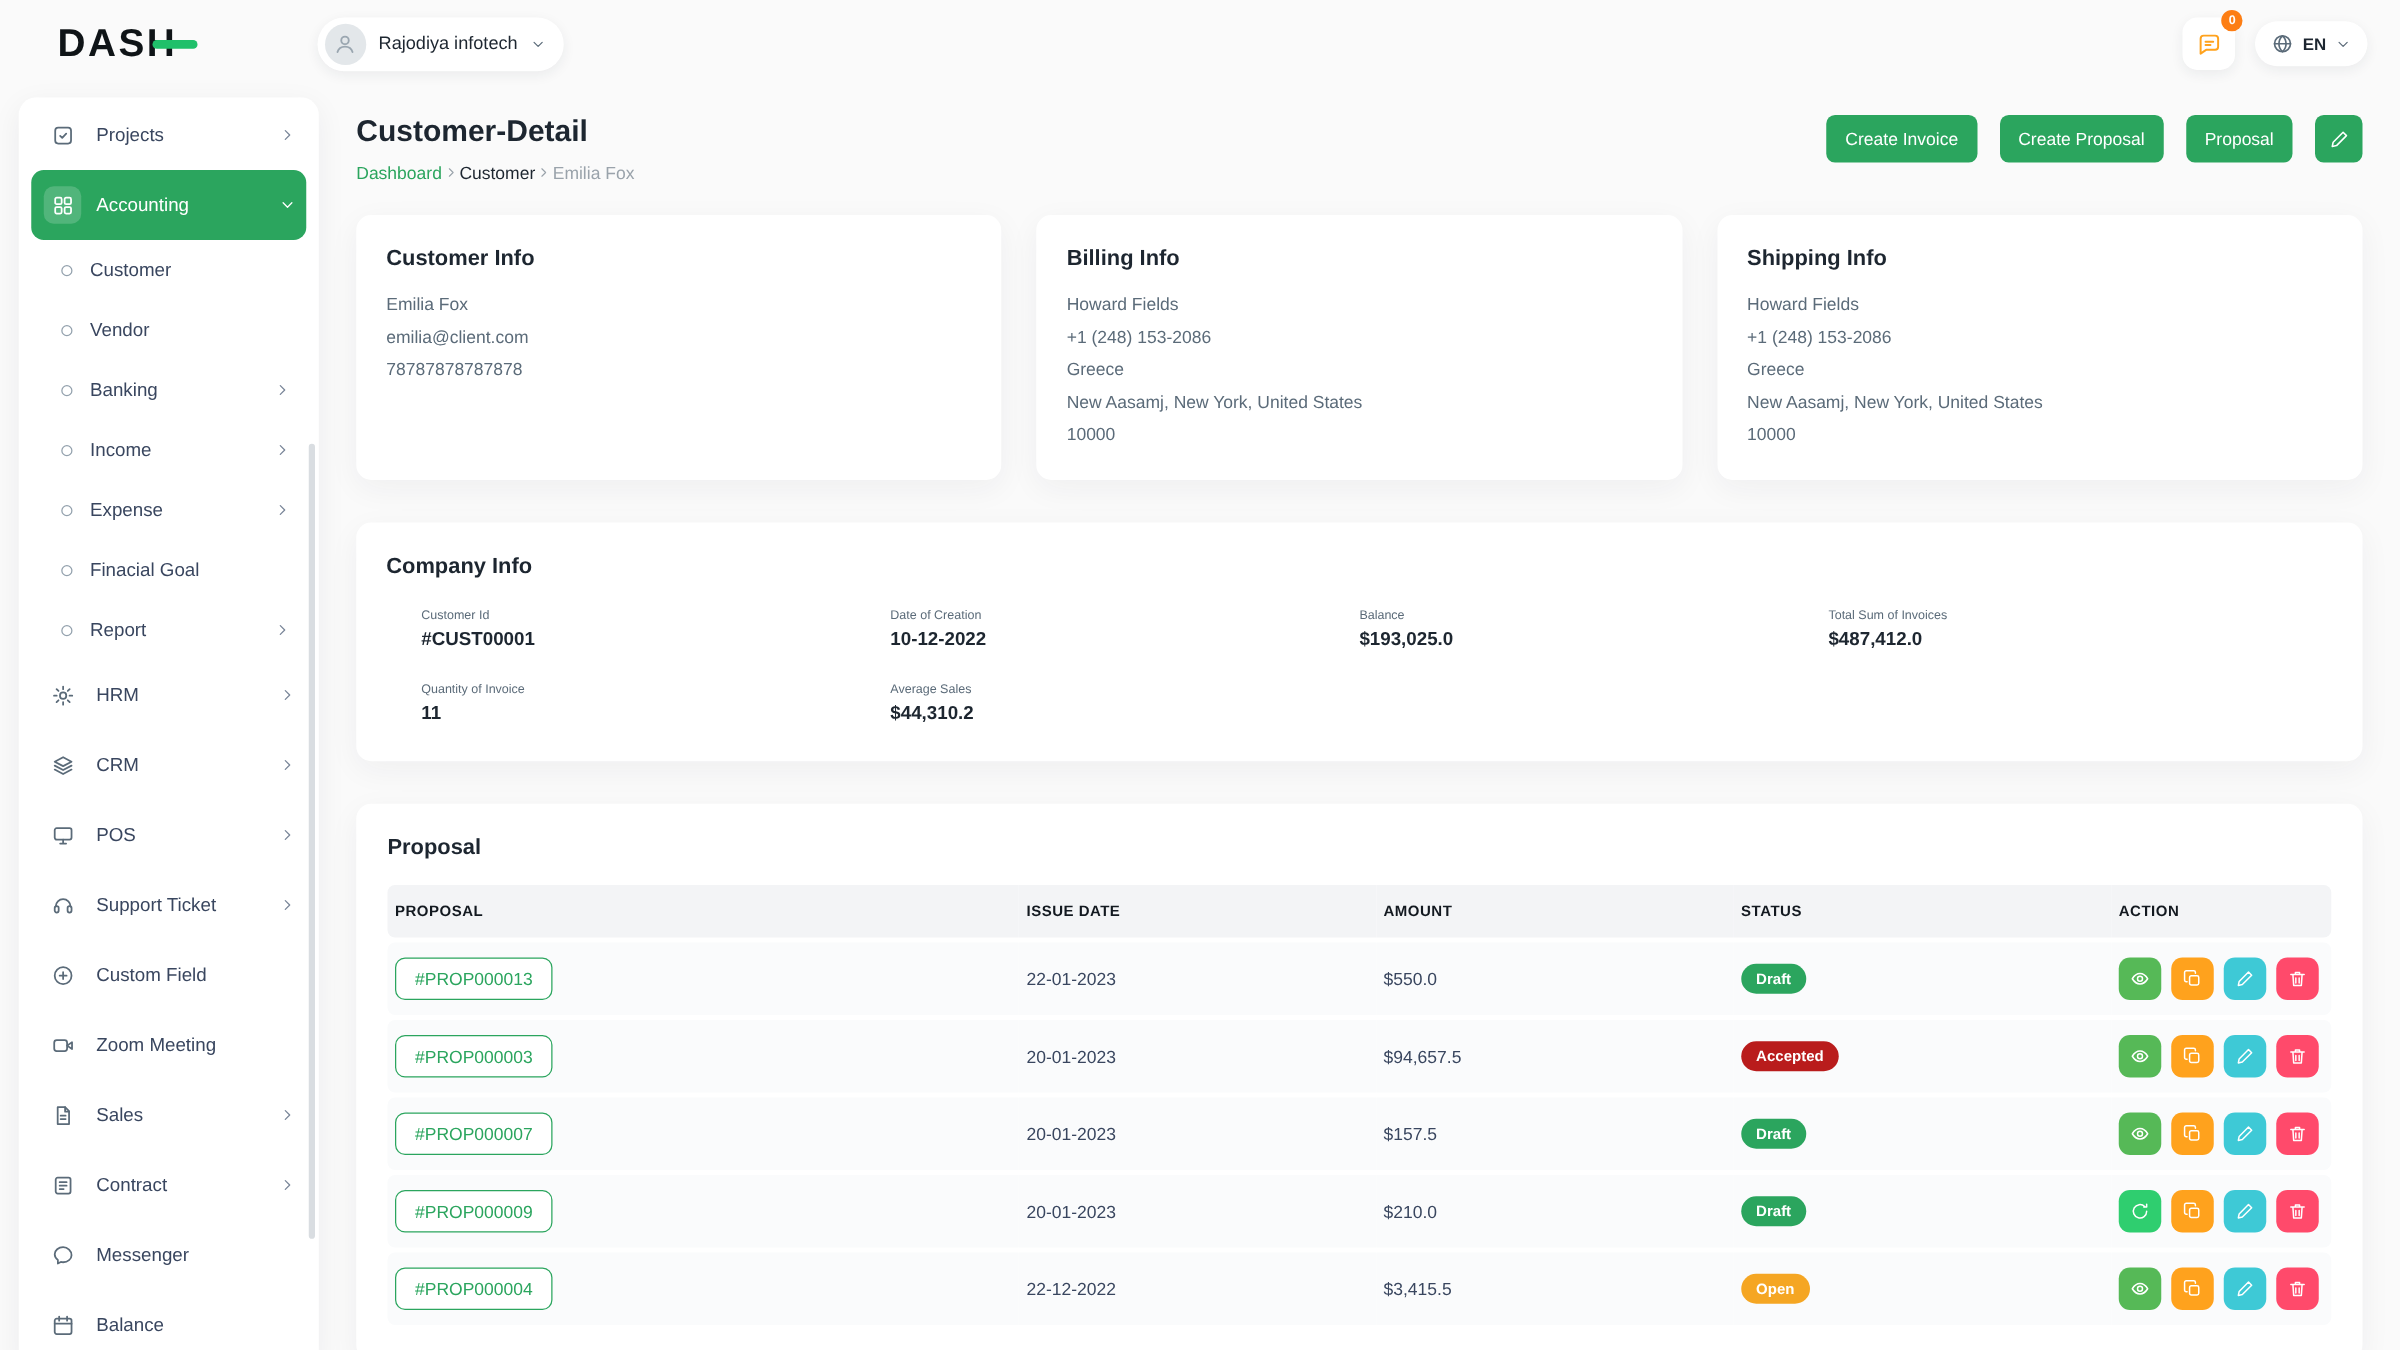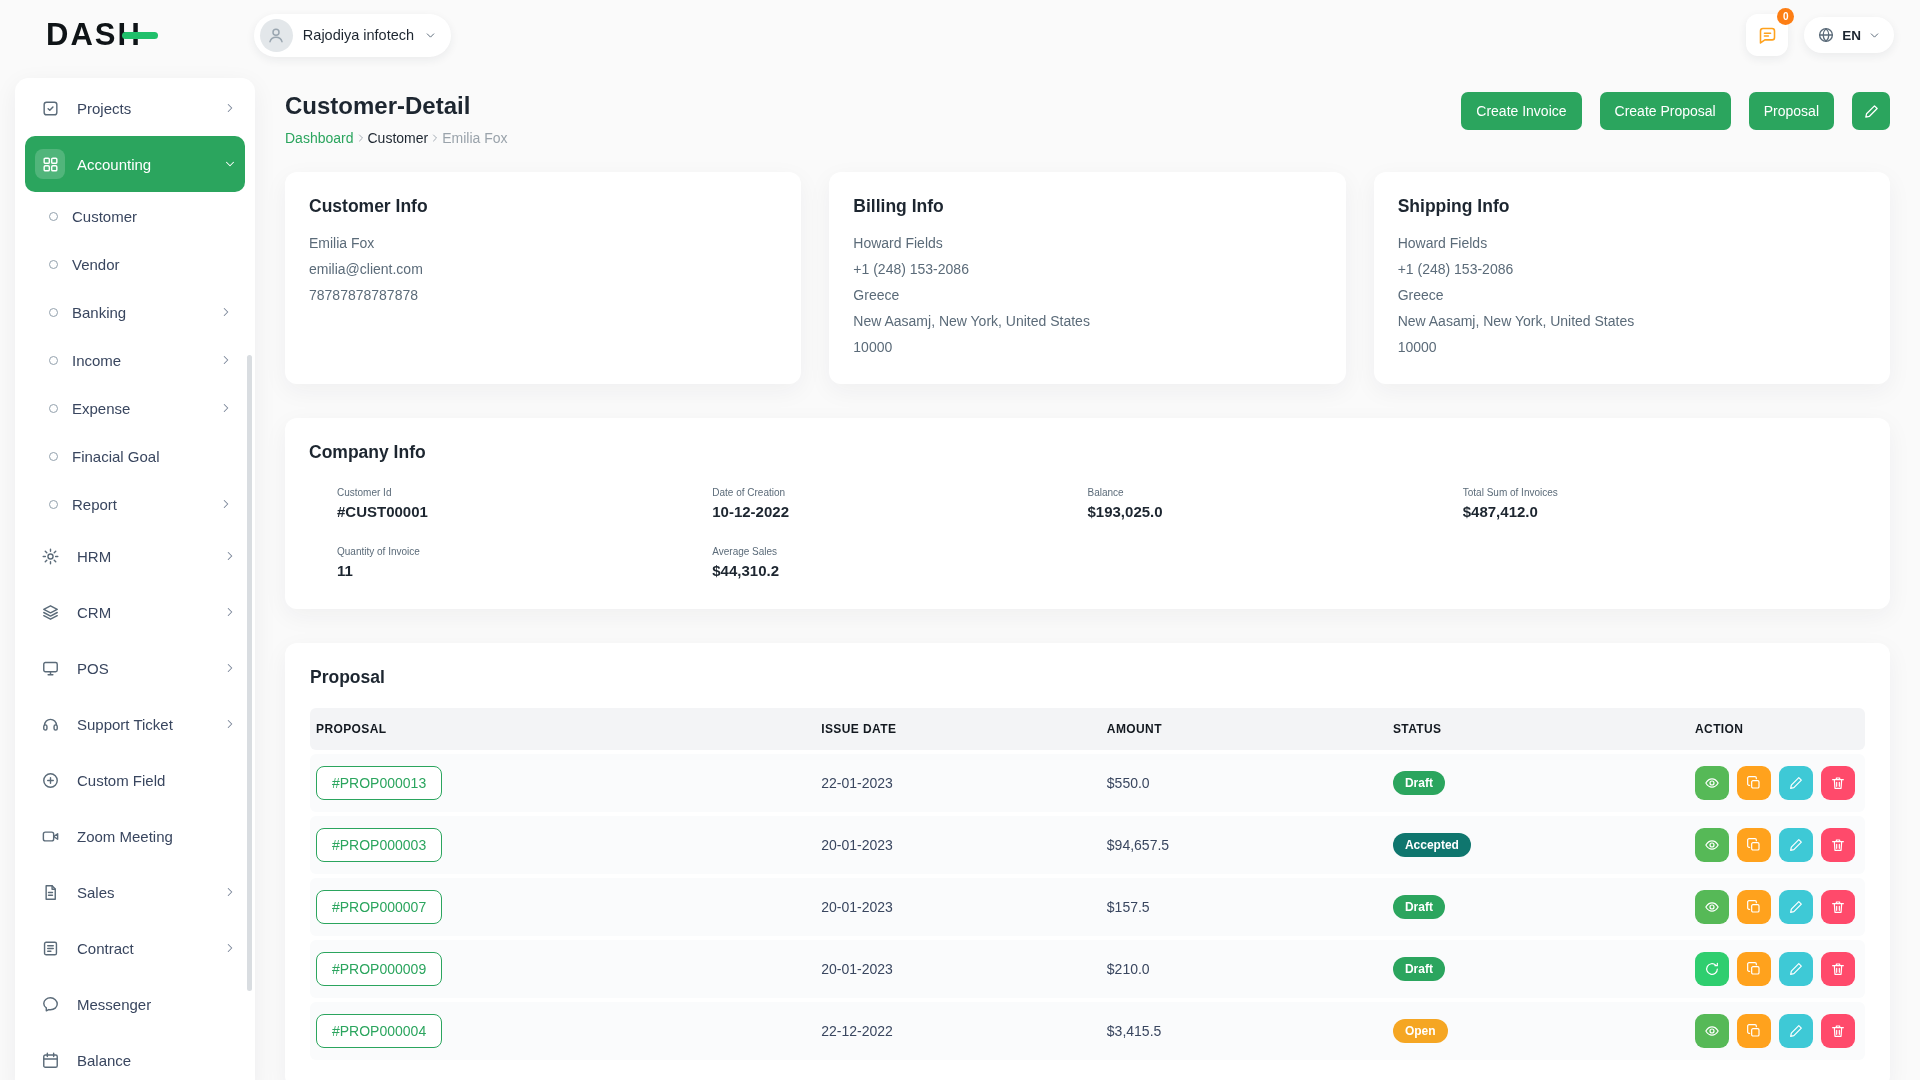--- a/index.html
+++ b/index.html
@@ -500,21 +500,21 @@
                     </svg>
                   </span>
                 </button>
               </span>
             </td>
     </tr>
           <tr>
       <td><span class="chip">#PROP000003</span></td>
       <td>20-01-2023</td>
       <td>$94,657.5</td>
-      <td><span class="badge" style="background:#0f766e">Accepted</span></td>
+      <td><span class="badge" style="background:#b91c1c">Accepted</span></td>
       <td>
               <span class="actions">
                 <button class="abtn" style="background:#56b957">
                   <span>
                     <svg viewBox="0 0 24 24" fill="none" stroke="currentColor" stroke-width="1.8" stroke-linecap="round" stroke-linejoin="round">
                       <path d="M2.8 12S6.5 5.8 12 5.8 21.2 12 21.2 12 17.5 18.2 12 18.2 2.8 12 2.8 12z"></path>
                       <circle cx="12" cy="12" r="3"></circle>
                     </svg>
                   </span>
                 </button>

